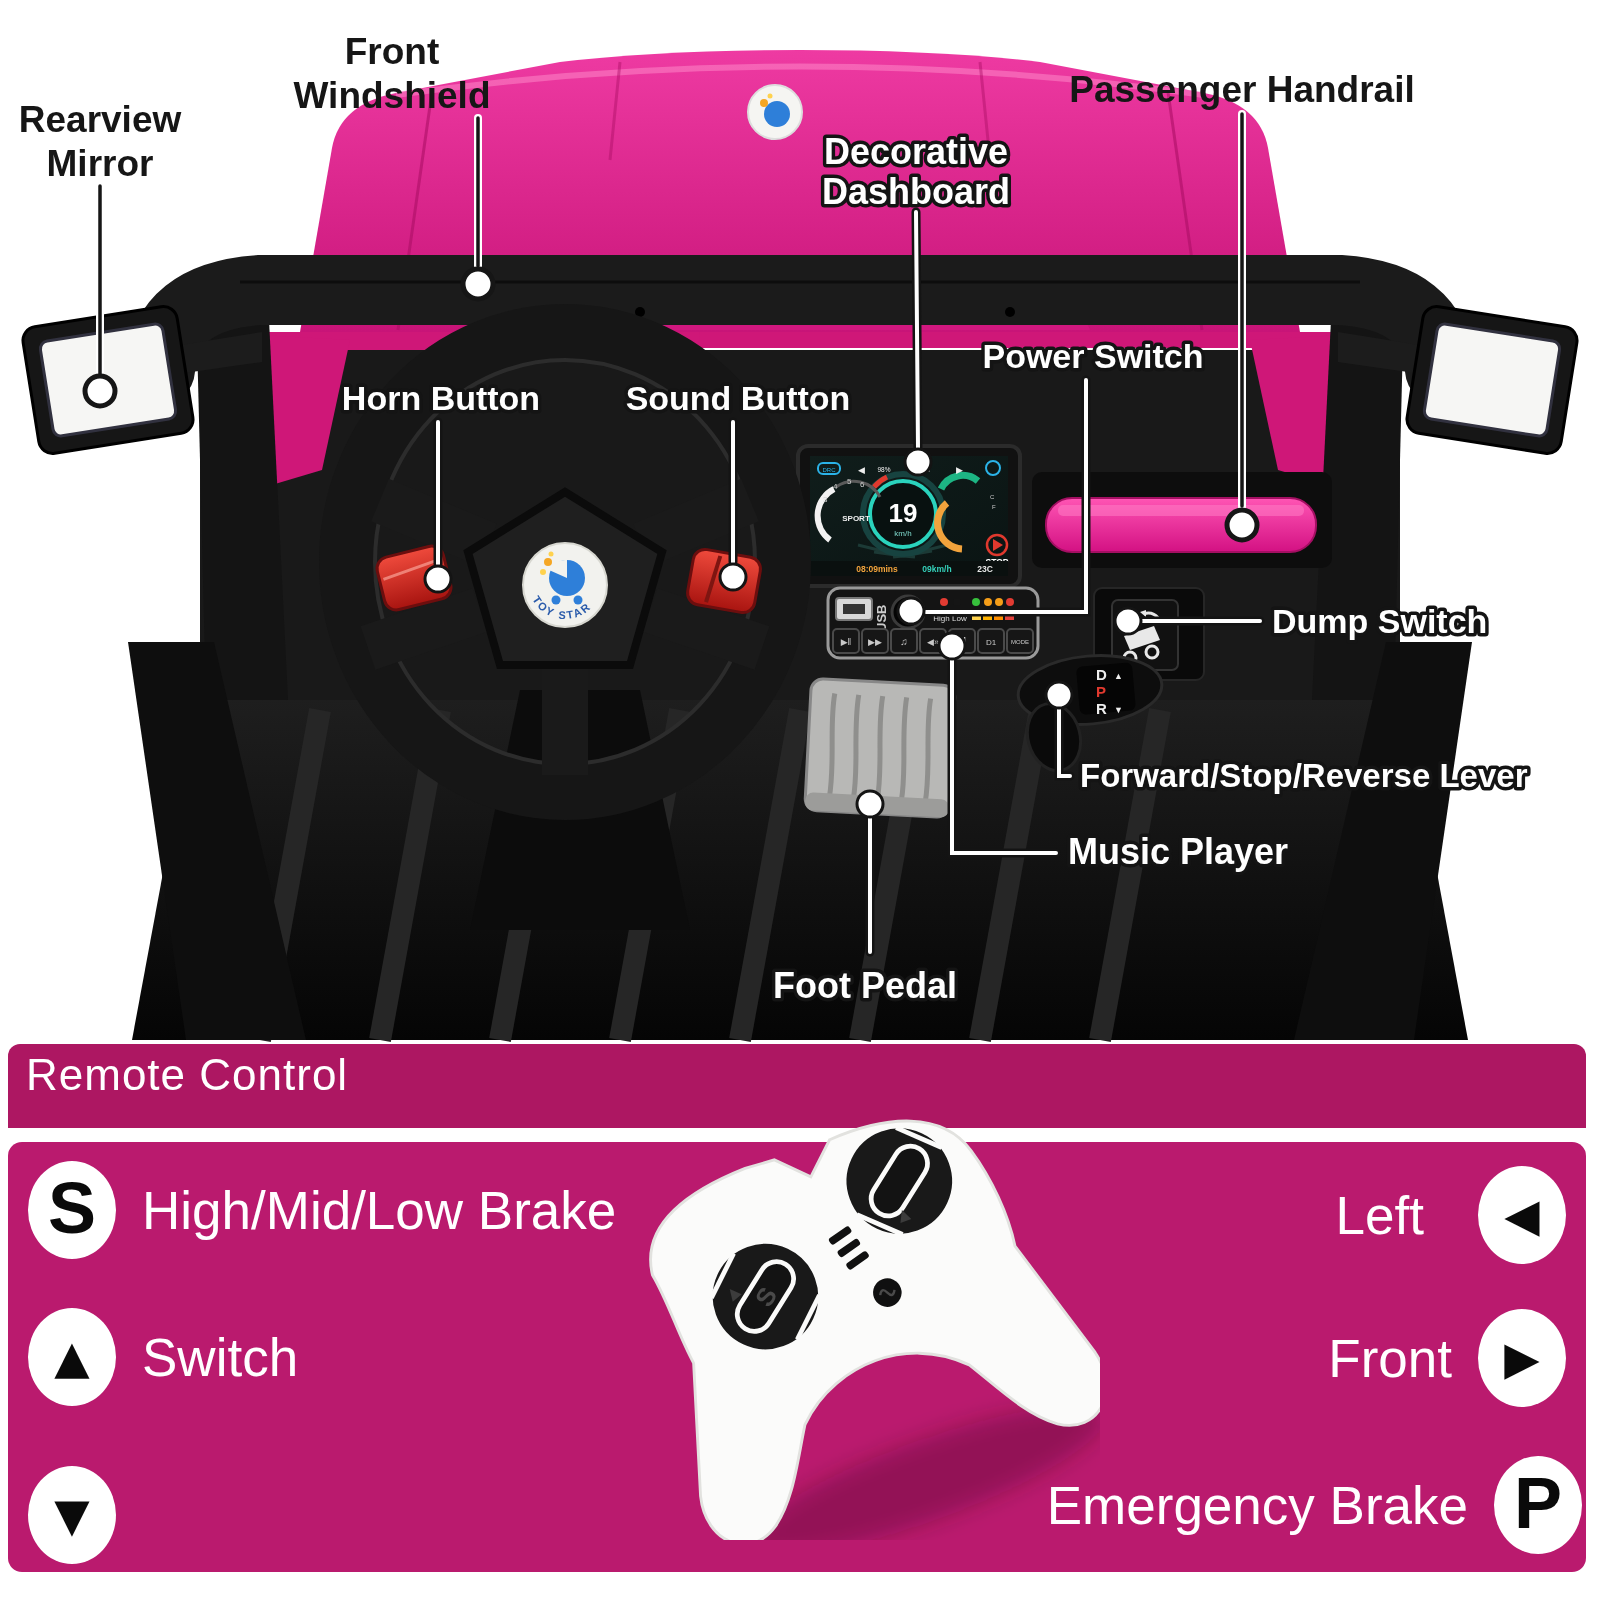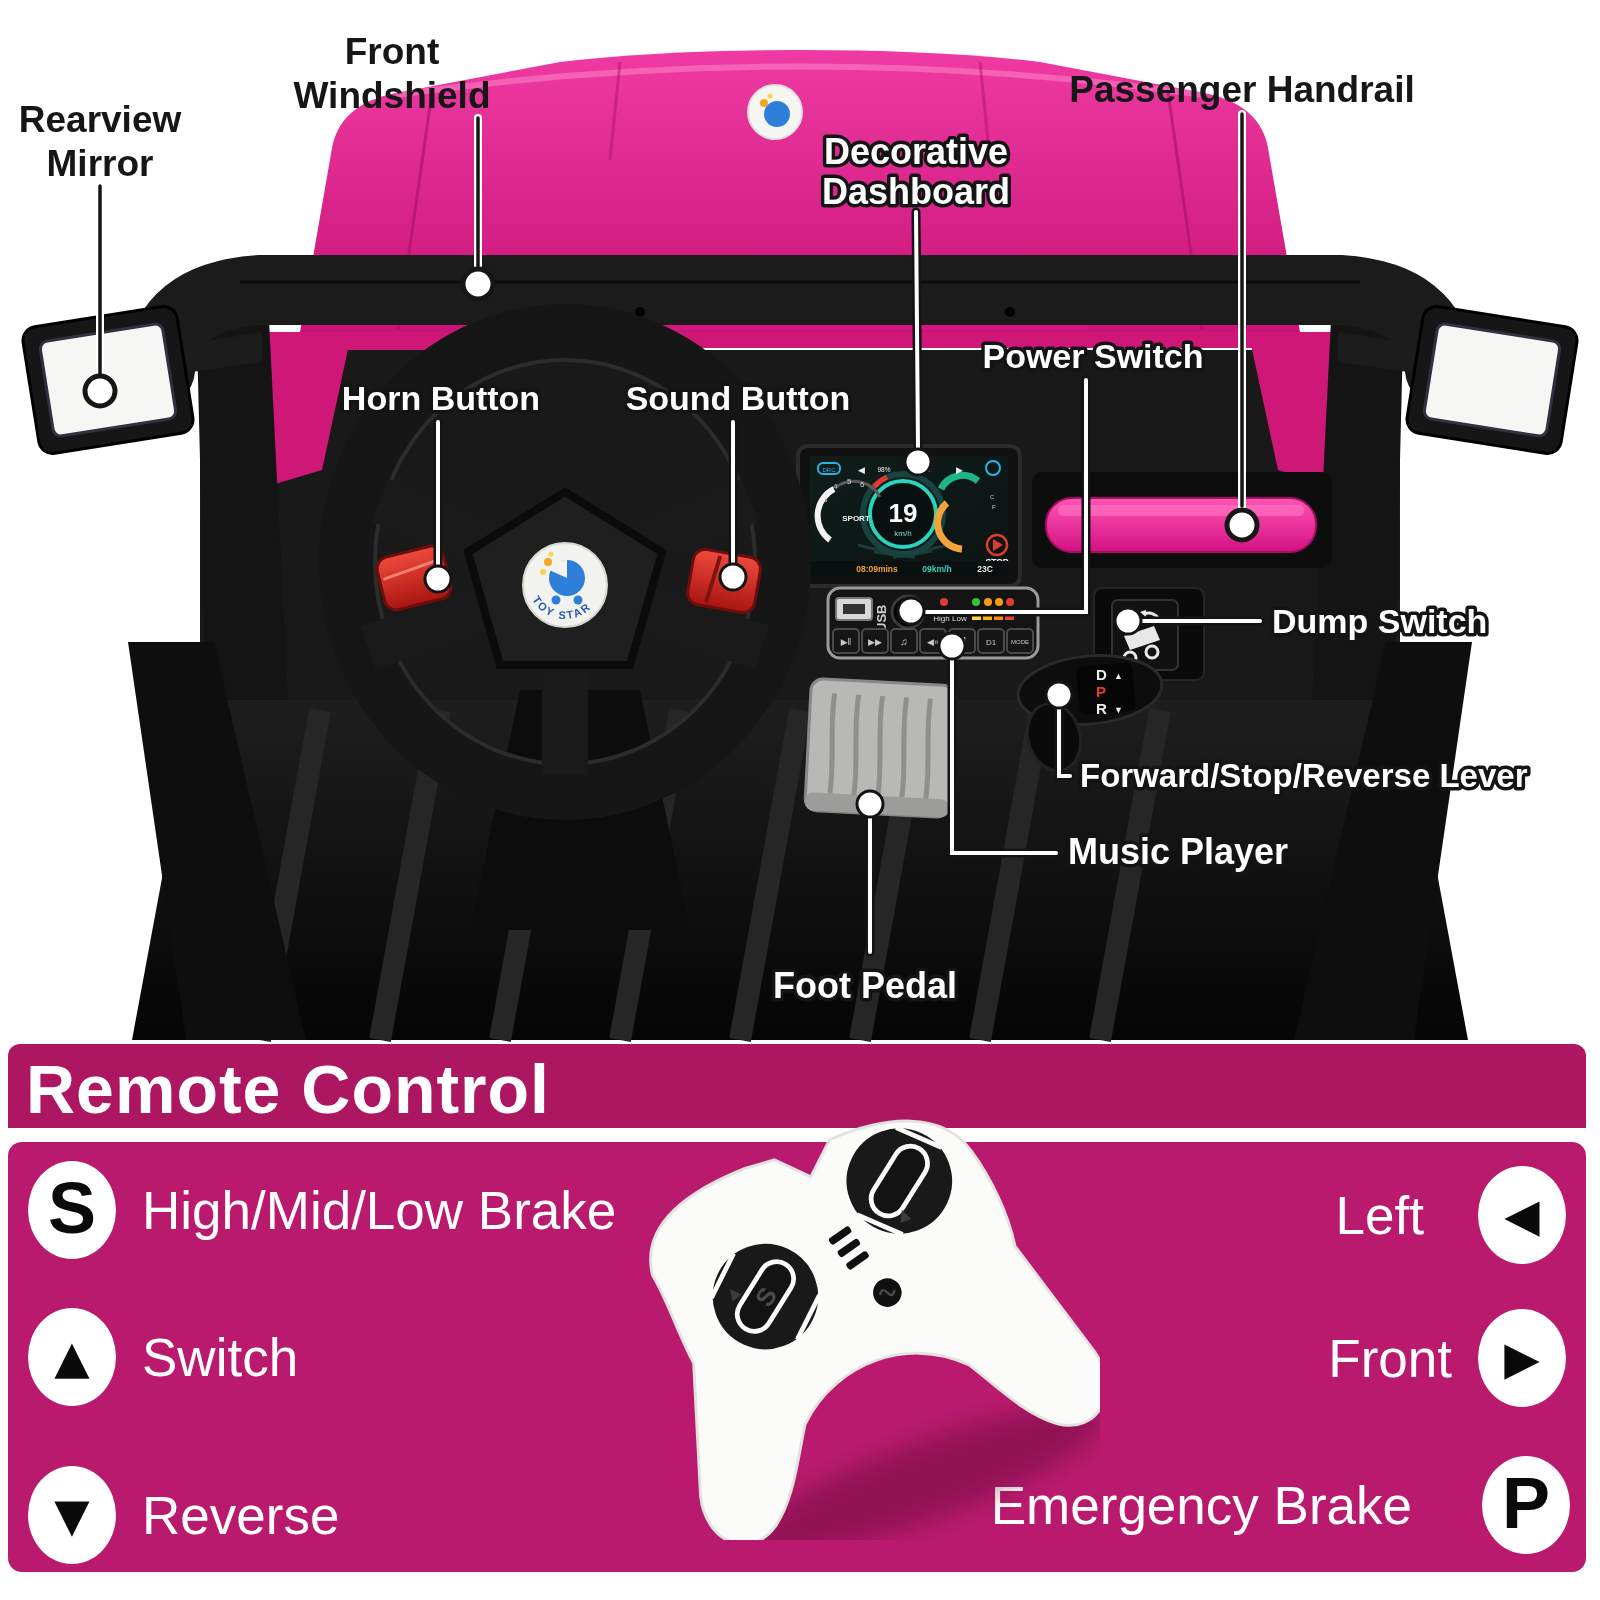--- a/index.html
+++ b/index.html
@@ -3,22 +3,22 @@
 <meta charset="utf-8">
 <style>
   html,body{margin:0;padding:0;background:#fff;}
   .stage{position:relative;width:1600px;height:1600px;background:#fff;overflow:hidden;
          font-family:"Liberation Sans",sans-serif;}
   .abs{position:absolute;}
   svg{display:block;}
   
   .rc-header{position:absolute;left:8px;top:1044px;width:1578px;height:84px;
              background:#ad1762;border-radius:12px 12px 0 0;}
-  .rc-title{position:absolute;left:26px;top:1050px;color:#fff;font-size:68px;
-            font-weight:700;letter-spacing:1px;}
+  .rc-title{position:absolute;left:26px;top:1050px;color:#fff;font-size:44px;
+            font-weight:400;letter-spacing:1px;}
   .rc-panel{position:absolute;left:8px;top:1142px;width:1578px;height:430px;
             background:#ba1a6e;border-radius:14px;}
   .rc-row{position:absolute;display:flex;align-items:center;}
   .badge{width:88px;height:98px;background:#fff;border-radius:50%;
          display:flex;align-items:center;justify-content:center;flex:0 0 auto;}
   .badge .glyph{color:#0a0a0a;font-family:"DejaVu Sans","Liberation Sans",sans-serif;
                 font-size:46px;line-height:1;}
   .badge .letter{color:#0a0a0a;font-size:72px;font-weight:800;line-height:1;
                  transform:translateY(-2px);}
   .rc-label{color:#fff;font-size:53px;font-weight:500;margin:0 26px;white-space:nowrap;}
@@ -370,36 +370,35 @@
   <div class="rc-row" style="left:28px;top:1308px;">
     <div class="badge">
         <span class="glyph">▲</span>
       </div>
     <div class="rc-label">Switch</div>
   </div>
   <div class="rc-row" style="left:28px;top:1466px;">
     <div class="badge">
         <span class="glyph">▼</span>
       </div>
-    <div class="rc-label">Reverse</div>
   </div>
 
   <div class="rc-row" style="right:34px;top:1166px;gap:28px;">
     <div class="rc-label">Left</div>
     <div class="badge">
         <span class="glyph">◀</span>
       </div>
   </div>
   <div class="rc-row" style="right:34px;top:1309px;">
     <div class="rc-label">Front</div>
     <div class="badge">
         <span class="glyph">▶</span>
       </div>
   </div>
-  <div class="rc-row" style="right:30px;top:1456px;gap:44px;">
+  <div class="rc-row" style="right:18px;top:1456px;">
     <div class="rc-label">Emergency Brake</div>
     <div class="badge">
         <span class="letter">P</span>
       </div>
   </div>
 
   <svg class="abs" style="left:600px;top:1040px" width="500" height="500" viewBox="-250 -250 500 500">
     <defs>
         <filter id="soft" x="-40%" y="-40%" width="180%" height="180%">
           <feGaussianBlur stdDeviation="12"></feGaussianBlur>

